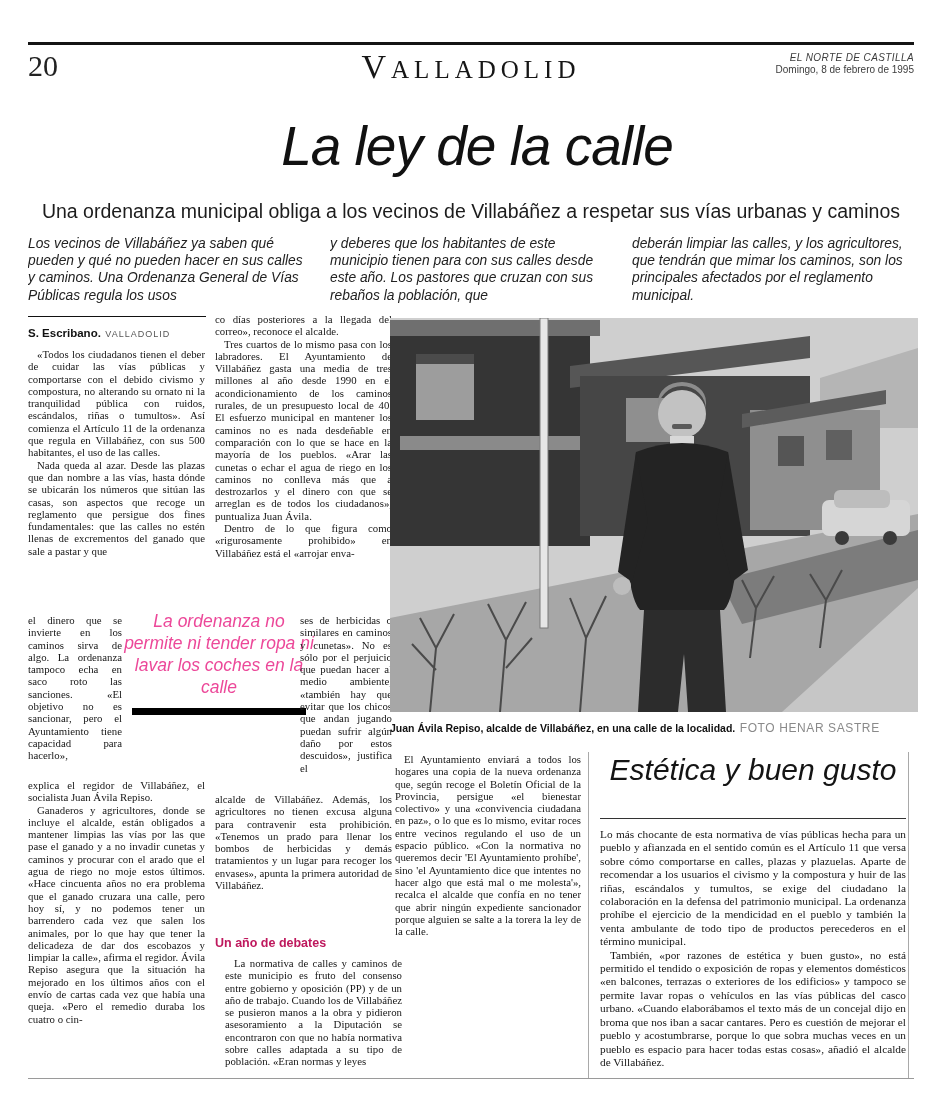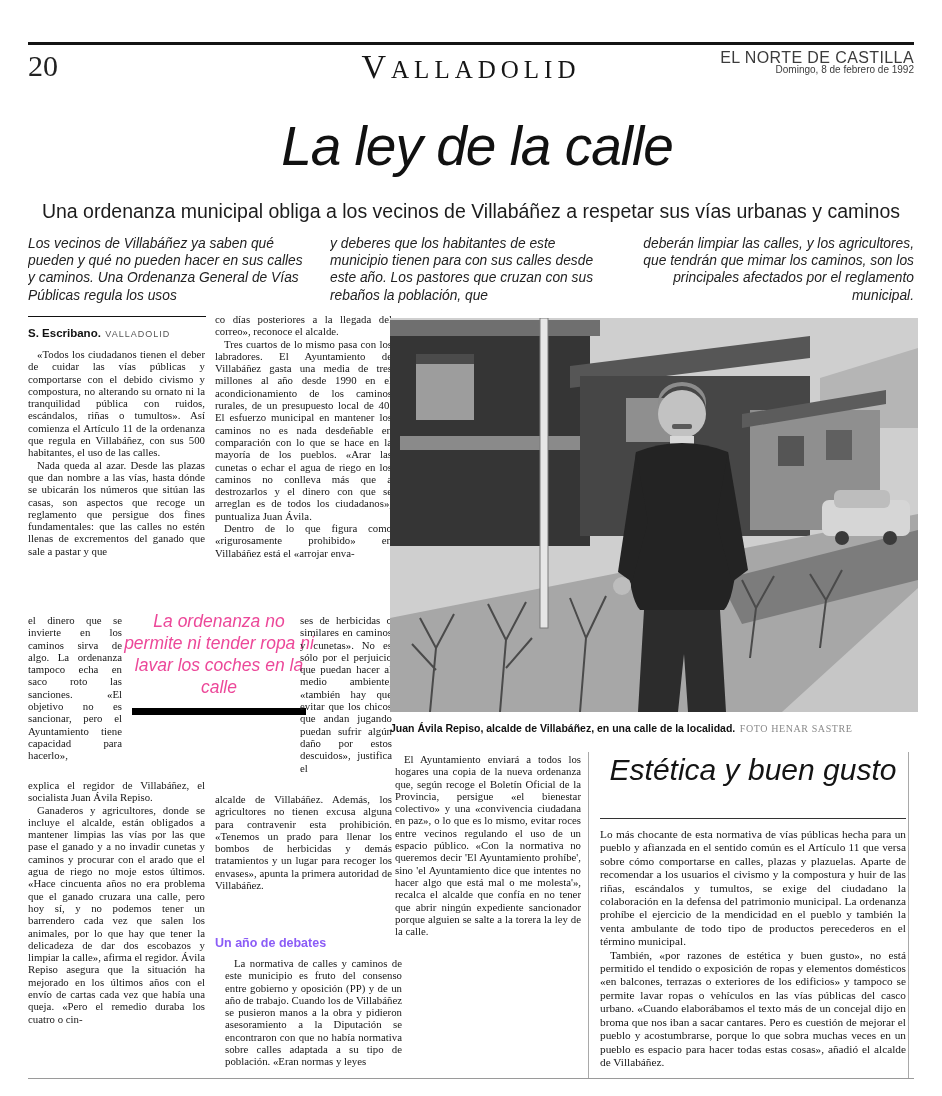--- a/index.html
+++ b/index.html
@@ -7,57 +7,57 @@
         font-family:"Liberation Serif",serif;color:#1a1a1a;}
   .abs{position:absolute;}
   
   .top-rule{left:28px;top:42px;width:886px;height:3px;background:#141414;}
   .page-number{left:28px;top:50px;font:30px/32px "Liberation Serif",serif;color:#222;}
   .section-wrap{left:0;right:0;top:52px;text-align:center;}
   .section-title{display:inline-block;font:25px/30px "Liberation Serif",serif;
                  letter-spacing:5px;color:#161616;}
   .section-title::first-letter{font-size:34px;}
   .mast-right{right:28px;top:52px;text-align:right;font-family:"Liberation Sans",sans-serif;color:#3c3c3c;}
-  .mast-paper{font-size:16px;line-height:12px;letter-spacing:.4px;}
+  .mast-paper{font-size:10px;line-height:12px;letter-spacing:.4px;font-style:italic;}
   .mast-date{font-size:10px;line-height:12px;}
   
   .headline{left:0;right:0;top:116px;text-align:center;font:italic 55px/60px "Liberation Sans",sans-serif;
             color:#111;letter-spacing:-1px;margin-left:12px;}
   .deck{left:28px;top:199px;width:886px;text-align:center;
         font:19.5px/24px "Liberation Sans",sans-serif;color:#1c1c1c;}
   .lead{top:235px;font:italic 13.8px/17.2px "Liberation Sans",sans-serif;color:#222;
         text-align:left;overflow:hidden;height:72px;}
-  .lead1{left:28px;width:278px;} .lead2{left:330px;width:276px;} .lead3{left:632px;width:282px;text-align:right;}
+  .lead1{left:28px;width:278px;} .lead2{left:330px;width:276px;} .lead3{left:632px;width:282px;}
   
   .byline-rule{left:28px;top:316px;width:178px;height:1px;background:#111;}
   .byline{left:28px;top:323px;width:178px;font-family:"Liberation Sans",sans-serif;}
   .byline-author{font-weight:bold;font-size:11.5px;color:#111;}
   .byline-place{font-size:9px;letter-spacing:1px;color:#555;}
   
   .bodytext{font:10.8px/12.3px "Liberation Serif",serif;text-align:justify;color:#161616;
             overflow:hidden;hyphens:auto;}
   .para{margin:0;} .indent{text-indent:9px;}
   .c1t{left:28px;top:348px;width:177px;height:264px;}
   .c1n{left:28px;top:614px;width:94px;height:162px;}
   .c1b{left:28px;top:779px;width:177px;height:296px;}
   .c2t{left:215px;top:313px;width:177px;height:300px;}
   .c2n{left:300px;top:614px;width:92px;height:176px;}
   .c2b{left:215px;top:793px;width:177px;height:138px;}
-  .subhead{left:215px;top:936px;width:177px;font:bold 12.5px/15px "Liberation Sans",sans-serif;color:#8b5cf6;}
+  .subhead{left:215px;top:936px;width:177px;font:bold 12.5px/15px "Liberation Sans",sans-serif;color:#be185d;}
   .c2d{left:225px;top:957px;width:177px;height:119px;}
   .c3{left:395px;top:753px;width:186px;height:324px;}
   
   .pull-quote{left:124px;top:610px;width:190px;text-align:center;}
   .pq-text{font:italic 17.5px/22px "Liberation Sans",sans-serif;color:#ec4899;}
   .pq-bar{width:174px;height:7px;background:#000;margin:10px auto 0 auto;}
   
   .photo{left:390px;top:318px;width:528px;height:394px;background:#c9c9c9;}
   .caption{left:390px;top:718px;width:528px;font-family:"Liberation Sans",sans-serif;}
   .caption-text{font-weight:bold;font-size:10.5px;color:#111;}
-  .caption-credit{font-size:10px;letter-spacing:.6px;color:#8a8a8a;font-family:Liberation Serif, serif;}
+  .caption-credit{font-size:12px;letter-spacing:.6px;color:#8a8a8a;}
   
   .vdiv{width:1px;background:#a9a9a9;top:752px;height:326px;}
   .vdiv-left{left:588px;} .vdiv-right{left:908px;}
   .sb-head{left:600px;top:752px;width:306px;text-align:center;
            font:italic 30px/36px "Liberation Sans",sans-serif;color:#141414;}
   .sb-byline{left:600px;top:800px;width:306px;font-family:"Liberation Sans",sans-serif;}
   .sb-byline-author{font-weight:bold;font-size:10.5px;color:#222;}
   .sb-byline-place{font-size:9px;letter-spacing:1px;color:#555;}
   .sb-rule{left:600px;top:818px;width:306px;height:1px;background:#333;}
   .sb-body{left:600px;top:828px;width:306px;height:248px;font:11.3px/13.4px "Liberation Serif",serif;
@@ -70,21 +70,21 @@
 
 <div class="page">
 
   <div class="abs top-rule"></div>
   <div class="abs page-number">20</div>
   <div class="abs section-wrap">
     <span class="section-title">VALLADOLID</span>
   </div>
   <div class="abs mast-right">
     <div class="mast-paper">EL NORTE DE CASTILLA</div>
-    <div class="mast-date">Domingo, 8 de febrero de 1992</div>
+    <div class="mast-date">Domingo, 8 de febrero de 1995</div>
   </div>
 
   <div class="abs headline">La ley de la calle</div>
   <div class="abs deck">Una ordenanza municipal obliga a los vecinos de Villabáñez a respetar sus vías urbanas y caminos</div>
 
   <div class="abs lead lead1">Los vecinos de Villabáñez ya saben qué pueden y qué no pueden hacer en sus calles y caminos. Una Ordenanza General de Vías Públicas regula los usos</div>
   <div class="abs lead lead2">y deberes que los habitantes de este municipio tienen para con sus calles desde este año. Los pastores que cruzan con sus rebaños la población, que</div>
   <div class="abs lead lead3">deberán limpiar las calles, y los agricultores, que tendrán que mimar los caminos, son los principales afectados por el reglamento municipal.</div>
 
   <div class="abs byline-rule"></div>

